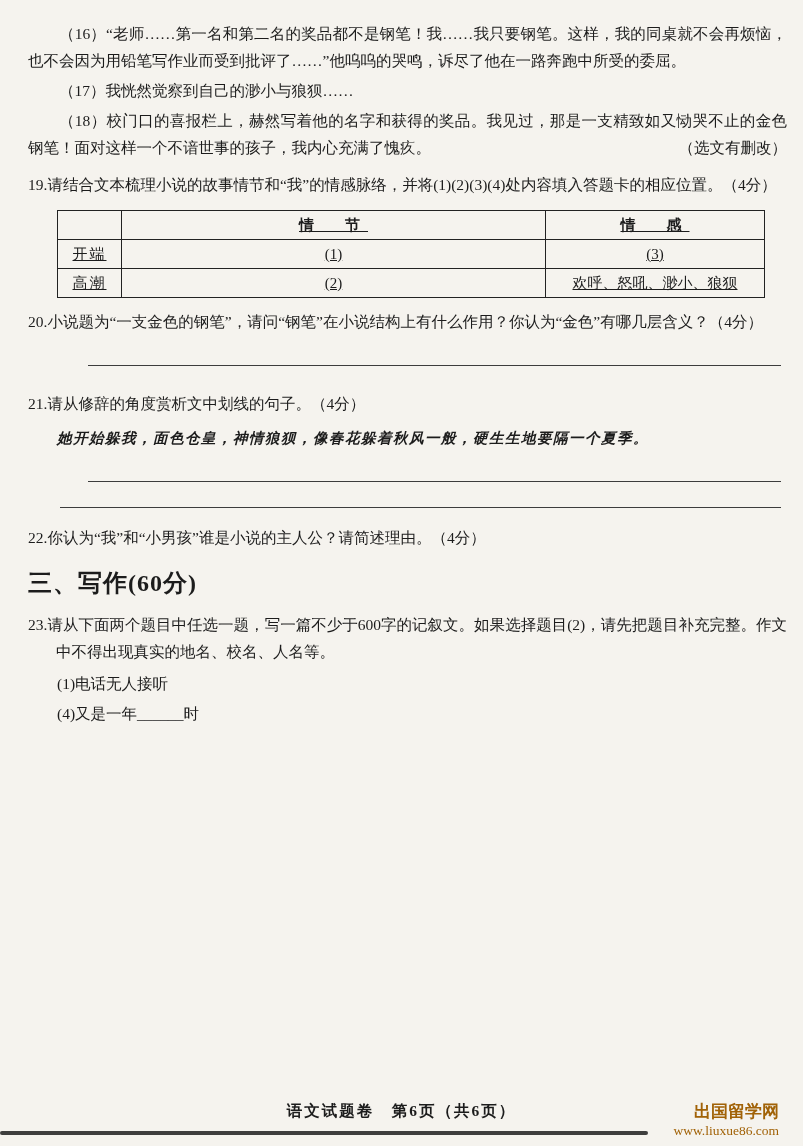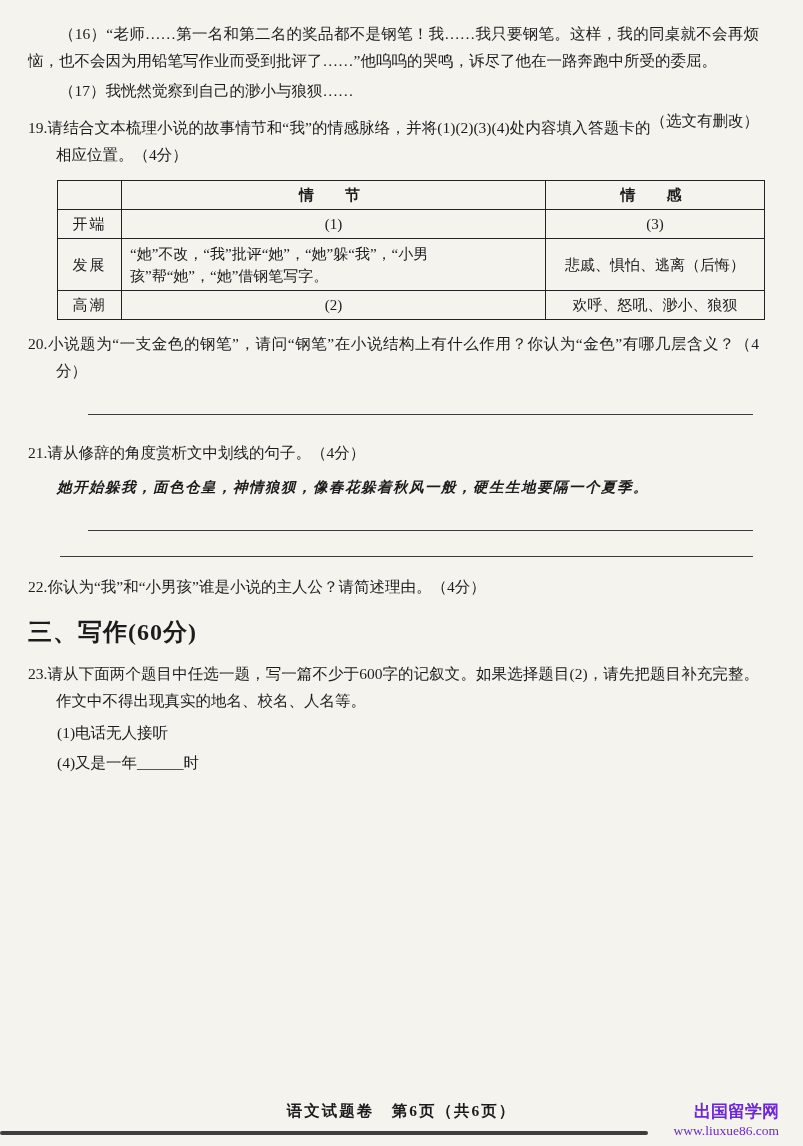--- a/index.html
+++ b/index.html
@@ -3,27 +3,27 @@
 <meta charset="utf-8">
 <style>
   * { margin:0; padding:0; box-sizing:border-box; }
   html,body { width:803px; height:1146px; }
   body { background:#e7e5e0; font-family:"Liberation Serif","DejaVu Serif",serif; }
   .page {
     position:relative; width:803px; height:1146px;
     background:#f5f3ee; color:#1c1c1c; overflow:hidden;
     font-size:15.5px;
   }
-  .content { padding:20px 44px 0 28px; }
+  .content { padding:20px 16px 0 28px; }
   .para { line-height:27px; text-align:justify; text-indent:2em; margin-bottom:3px; }
   .para .note { float:right; text-indent:0; }
   .q { line-height:27px; text-align:justify; padding-left:28px; text-indent:-28px; margin-top:10px; }
   .plot-table {
     border-collapse:collapse; margin:12px 0 6px 29px;
-    width:707px; table-layout:fixed; font-size:15px;
+    width:707px; table-layout:fixed; font-size:15px;text-decoration:underline;
   }
   .plot-table th, .plot-table td {
     border:1.6px solid #222; padding:3px 8px; line-height:22px;
     vertical-align:middle;
   }
   .plot-table th { font-weight:bold; letter-spacing:8px; text-align:center; height:27px; }
   .col-label { width:64px; }
   .col-plot  { width:424px; }
   .col-emotion { width:219px; }
   .cell-label { text-align:center; letter-spacing:2px; }
@@ -54,43 +54,39 @@
 </style>
 </head>
 <body>
 
 <div class="page">
   <div class="content">
 
     <p class="para">（16）“老师……第一名和第二名的奖品都不是钢笔！我……我只要钢笔。这样，我的同桌就不会再烦恼，也不会因为用铅笔写作业而受到批评了……”他呜呜的哭鸣，诉尽了他在一路奔跑中所受的委屈。</p>
     <p class="para">（17）我恍然觉察到自己的渺小与狼狈……</p>
     <p class="para">
+      <span>（18）校门口的喜报栏上，赫然写着他的名字和获得的奖品。我见过，那是一支精致如又恸哭不止的金色钢笔！面对这样一个不谙世事的孩子，我内心充满了愧疚。</span>
       <span class="note">（选文有删改）</span>
     </p>
 
     <p class="q">19.请结合文本梳理小说的故事情节和“我”的情感脉络，并将(1)(2)(3)(4)处内容填入答题卡的相应位置。（4分）</p>
 
     <table class="plot-table">
       <thead>
         <tr>
           <th class="col-label"></th>
           <th class="col-plot">情　节</th>
           <th class="col-emotion">情　感</th>
         </tr>
       </thead>
       <tbody>
         <tr>
           <td class="cell-label">开端</td>
           <td class="cell-plot center">(1)</td>
           <td class="cell-emotion">(3)</td>
-        </tr>
-        <tr class="tall">
-          <td class="cell-label">发展</td>
-          <td class="cell-plot">“她”不改，“我”批评“她”，“她”躲“我”，“小男孩”帮“她”，“她”借钢笔写字。</td>
-          <td class="cell-emotion">悲戚、惧怕、逃离（后悔）</td>
         </tr>
         <tr>
           <td class="cell-label">高潮</td>
           <td class="cell-plot center">(2)</td>
           <td class="cell-emotion">欢呼、怒吼、渺小、狼狈</td>
         </tr>
       </tbody>
     </table>
 
     <p class="q">20.小说题为“一支金色的钢笔”，请问“钢笔”在小说结构上有什么作用？你认为“金色”有哪几层含义？（4分）</p>
@@ -110,17 +106,17 @@
       <p class="option">(1)电话无人接听</p>
       <p class="option">(4)又是一年______时</p>
     </div>
 
   </div>
 
   <div class="scan-edge"></div>
 
   <div class="footer-line">语文试题卷　第6页（共6页）</div>
 
-  <div class="watermark" id="watermark" style="color: #6d28d9;">
+  <div class="watermark" id="watermark" style="color: #a16207;">
     <span class="wm-name">出国留学网</span>
     <span class="wm-url">www.liuxue86.com</span>
   </div>
 </div>
 
 </body></html>

